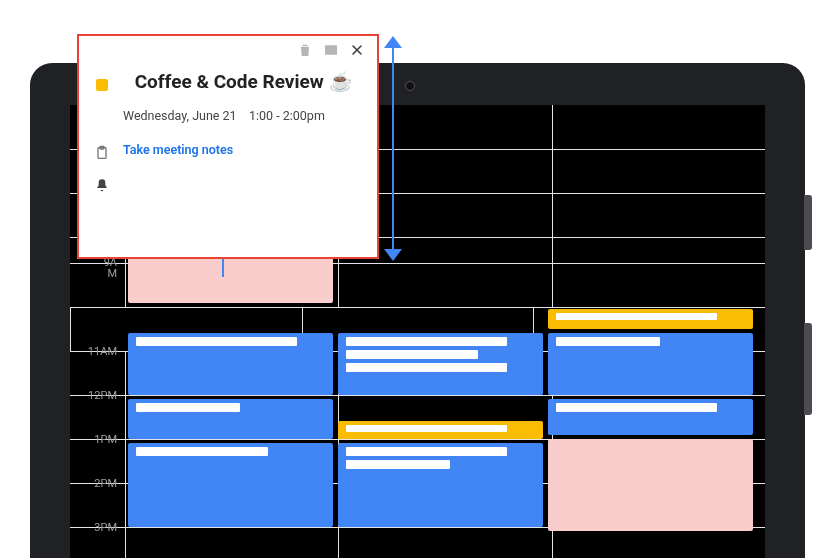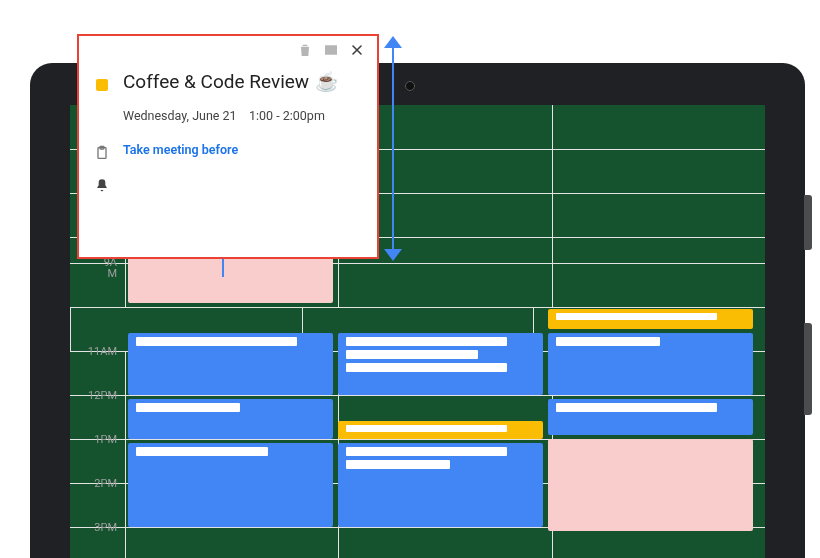--- a/index.html
+++ b/index.html
@@ -45,21 +45,21 @@
     border-radius: 0 3px 3px 0;
   }
   .side-btn-1 { top: 195px; height: 55px; }
   .side-btn-2 { top: 323px; height: 92px; }
 
   
   .screen {
     position: absolute;
     left: 70px; right: 55px;
     top: 105px; bottom: 0;
-    background: #14532d;
+    background: #000000;
     overflow: hidden;
     padding-left: 24px;
   }
 
   .grid {
     position: absolute;
     left: 0; right: 0; top: 0; bottom: 0;
   }
   .row {
     position: absolute;
@@ -152,24 +152,25 @@
   }
   .event-dot {
     width: 12px; height: 12px;
     background: #fbbc04;
     border-radius: 2px;
     margin-top: 6px;
   }
   .popup-title {
     font-size: 19px;
     color: #222;
-    font-weight: 400;
+    font-weight: 700;
     display: flex;
     align-items: center;
     gap: 6px;
+    justify-content: center;
   }
   .popup-dt {
     font-size: 12.5px;
     color: #444;
     margin-top: 14px;
     line-height: 1.5;
   }
   .popup-link {
     font-size: 12.5px;
     font-weight: 600;
@@ -401,21 +402,21 @@
   </div>
 
   <div class="popup-row" style="margin-top:16px;">
     <div class="popup-icon-col clipboard-ico">
       <svg viewBox="0 0 24 24">
           <rect x="6" y="4" width="12" height="16" rx="1"></rect>
           <rect x="9" y="2" width="6" height="4" rx="1"></rect>
         </svg>
     </div>
     <div class="popup-body">
-      <div class="popup-link">Take meeting before</div>
+      <div class="popup-link">Take meeting notes</div>
     </div>
   </div>
 
   <div class="popup-row" style="margin-top:14px; align-items:center;">
     <div class="popup-icon-col bell-ico">
       <svg viewBox="0 0 24 24">
           <path d="M12 2a5 5 0 0 0-5 5v4l-2 3v1h14v-1l-2-3V7a5 5 0 0 0-5-5zm-2 16a2 2 0 0 0 4 0h-4z"></path>
         </svg>
     </div>
   </div>

